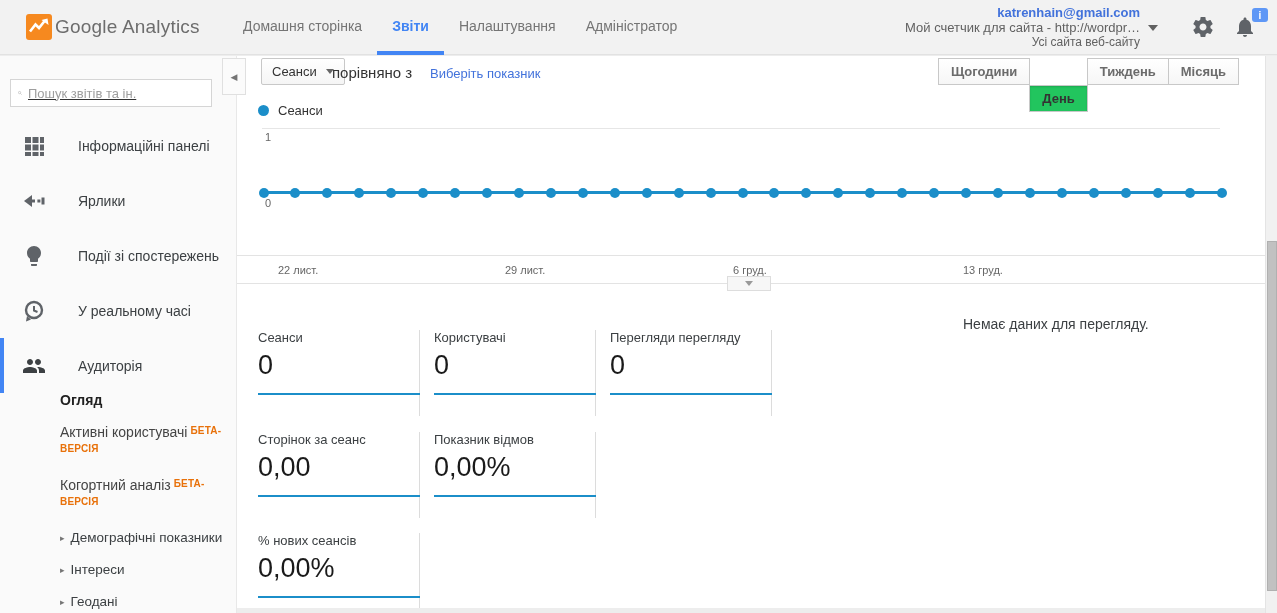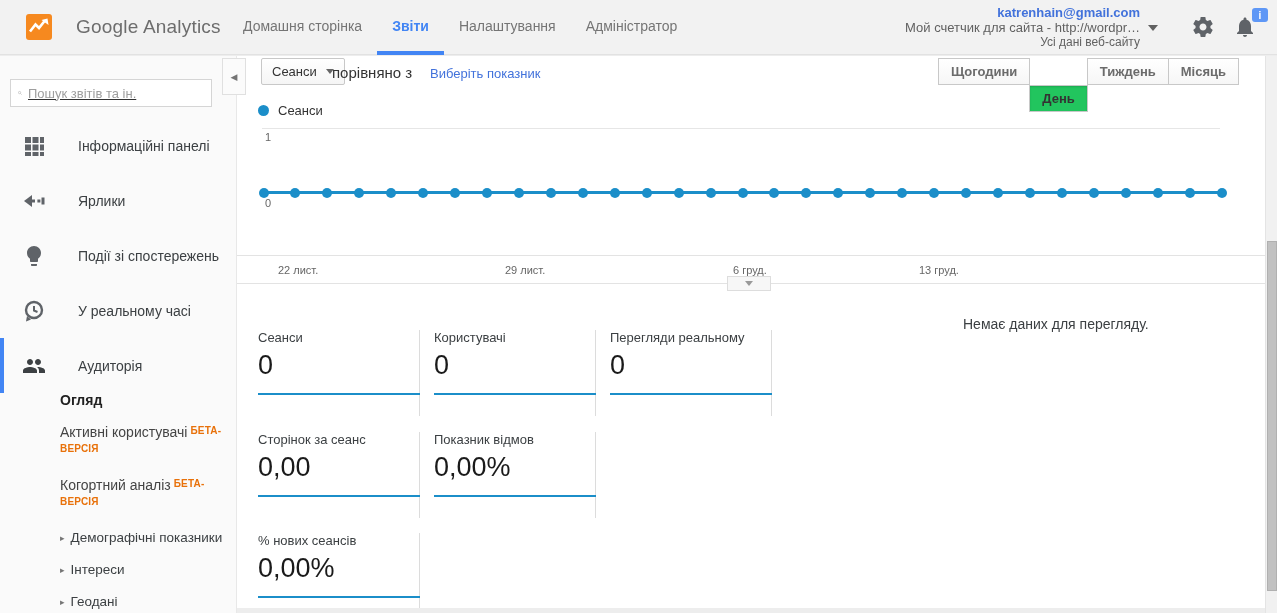--- a/index.html
+++ b/index.html
@@ -4,21 +4,21 @@
 <style>
   * { margin:0; padding:0; box-sizing:border-box; }
   html,body { width:1277px; height:613px; }
   body {
     position:relative; overflow:hidden; background:#ededed;
     font-family:"Liberation Sans", sans-serif; color:#3c4043;
   }
   
   .header { position:absolute; left:0; top:0; width:1277px; height:55px;
             background:#f2f2f2; border-bottom:1px solid #e2e2e2; z-index:30; }
-  .logo { position:absolute; left:26px; top:14px; display:flex; align-items:center; gap:24px; }
+  .logo { position:absolute; left:26px; top:14px; display:flex; align-items:center; gap:3px; }
   .logo-text { font-size:19px; color:#6d6d6d; letter-spacing:.2px; }
   .topnav { position:absolute; left:228px; top:0; height:55px; display:flex; }
   .topnav-item { height:55px; display:flex; align-items:center; padding:0 15px;
                  font-size:14px; color:#757575; border-bottom:4px solid transparent; cursor:pointer; }
   .topnav-item.active { color:#4285f4; font-weight:bold; border-bottom-color:#4285f4; }
   .account { position:absolute; right:137px; top:5px; text-align:right; line-height:15px; }
   .account .email { font-size:13px; font-weight:bold; color:#4272db; }
   .account .property { font-size:13px; color:#616161; }
   .account .view { font-size:12px; color:#616161; }
   .acct-caret { position:absolute; right:119px; top:25px; width:0; height:0;
@@ -108,21 +108,21 @@
   </div>
   <div class="topnav">
     <div class="topnav-item">Домашня сторінка</div>
     <div class="topnav-item active">Звіти</div>
     <div class="topnav-item">Налаштування</div>
     <div class="topnav-item">Адміністратор</div>
   </div>
   <div class="account">
     <div class="email">katrenhain@gmail.com</div>
     <div class="property">Мой счетчик для сайта - http://wordpr…</div>
-    <div class="view">Усі дані веб-сайту</div>
+    <div class="view">Усі сайта веб-сайту</div>
   </div>
   <div class="acct-caret"></div>
   <div class="hicon-btn gear-btn">
     <svg width="24" height="24" viewBox="0 0 24 24" fill="#5f6368">
       <path d="M19.4 13c.04-.32.06-.66.06-1s-.02-.68-.06-1l2.1-1.65c.19-.15.24-.42.12-.64l-2-3.46c-.12-.22-.39-.3-.61-.22l-2.49 1c-.52-.4-1.08-.73-1.69-.98l-.38-2.65C14.4 2.18 14.2 2 14 2h-4c-.2 0-.4.18-.44.4l-.38 2.65c-.61.25-1.17.59-1.69.98l-2.49-1c-.22-.08-.49 0-.61.22l-2 3.46c-.12.22-.07.49.12.64L4.6 11c-.04.32-.06.66-.06 1s.02.68.06 1l-2.1 1.65c-.19.15-.24.42-.12.64l2 3.46c.12.22.39.3.61.22l2.49-1c.52.4 1.08.73 1.69.98l.38 2.65c.04.22.24.4.44.4h4c.2 0 .4-.18.44-.4l.38-2.65c.61-.25 1.17-.59 1.69-.98l2.49 1c.22.08.49 0 .61-.22l2-3.46c.12-.22.07-.49-.12-.64L19.4 13zM12 15.5c-1.93 0-3.5-1.57-3.5-3.5s1.57-3.5 3.5-3.5 3.5 1.57 3.5 3.5-1.57 3.5-3.5 3.5z"></path>
     </svg>
   </div>
   <div class="hicon-btn bell-btn">
     <svg width="24" height="24" viewBox="0 0 24 24" fill="#5f6368">
       <path d="M12 22c1.1 0 2-.9 2-2h-4c0 1.1.89 2 2 2zm6-6v-5c0-3.07-1.64-5.64-4.5-6.32V4c0-.83-.67-1.5-1.5-1.5s-1.5.67-1.5 1.5v.68C7.63 5.36 6 7.92 6 11v5l-2 2v1h16v-1l-2-2z"></path>
@@ -259,39 +259,39 @@
       <div class="chart-dot" style="left: 857.7px;"></div>
       <div class="chart-dot" style="left: 889.633px;"></div>
       <div class="chart-dot" style="left: 921.567px;"></div>
       <div class="chart-dot" style="left: 953.5px;"></div>
     </div>
   <div class="ytick0">0</div>
   <div class="xaxis-line" style="top:199px;"></div>
   <div class="xtick" style="left:41px;">22 лист.</div>
   <div class="xtick" style="left:268px;">29 лист.</div>
   <div class="xtick" style="left:496px;">6 груд.</div>
-  <div class="xtick" style="left:682px;">13 груд.</div>
+  <div class="xtick" style="left:726px;">13 груд.</div>
   <div class="xaxis-line" style="top:227px;"></div>
   <div class="chart-collapse">
     <span class="caret-down"></span>
   </div>
 
   <div class="mrow" style="top:274px;">
     <div class="mcard">
       <div class="mlabel">Сеанси</div>
       <div class="mvalue">0</div>
       <div class="sparkline"></div>
     </div>
     <div class="mcard">
       <div class="mlabel">Користувачі</div>
       <div class="mvalue">0</div>
       <div class="sparkline"></div>
     </div>
     <div class="mcard">
-      <div class="mlabel">Перегляди реальному</div>
+      <div class="mlabel">Перегляди перегляду</div>
       <div class="mvalue">0</div>
       <div class="sparkline"></div>
     </div>
   </div>
   <div class="mrow" style="top:376px;">
     <div class="mcard">
       <div class="mlabel">Сторінок за сеанс</div>
       <div class="mvalue">0,00</div>
       <div class="sparkline"></div>
     </div>

